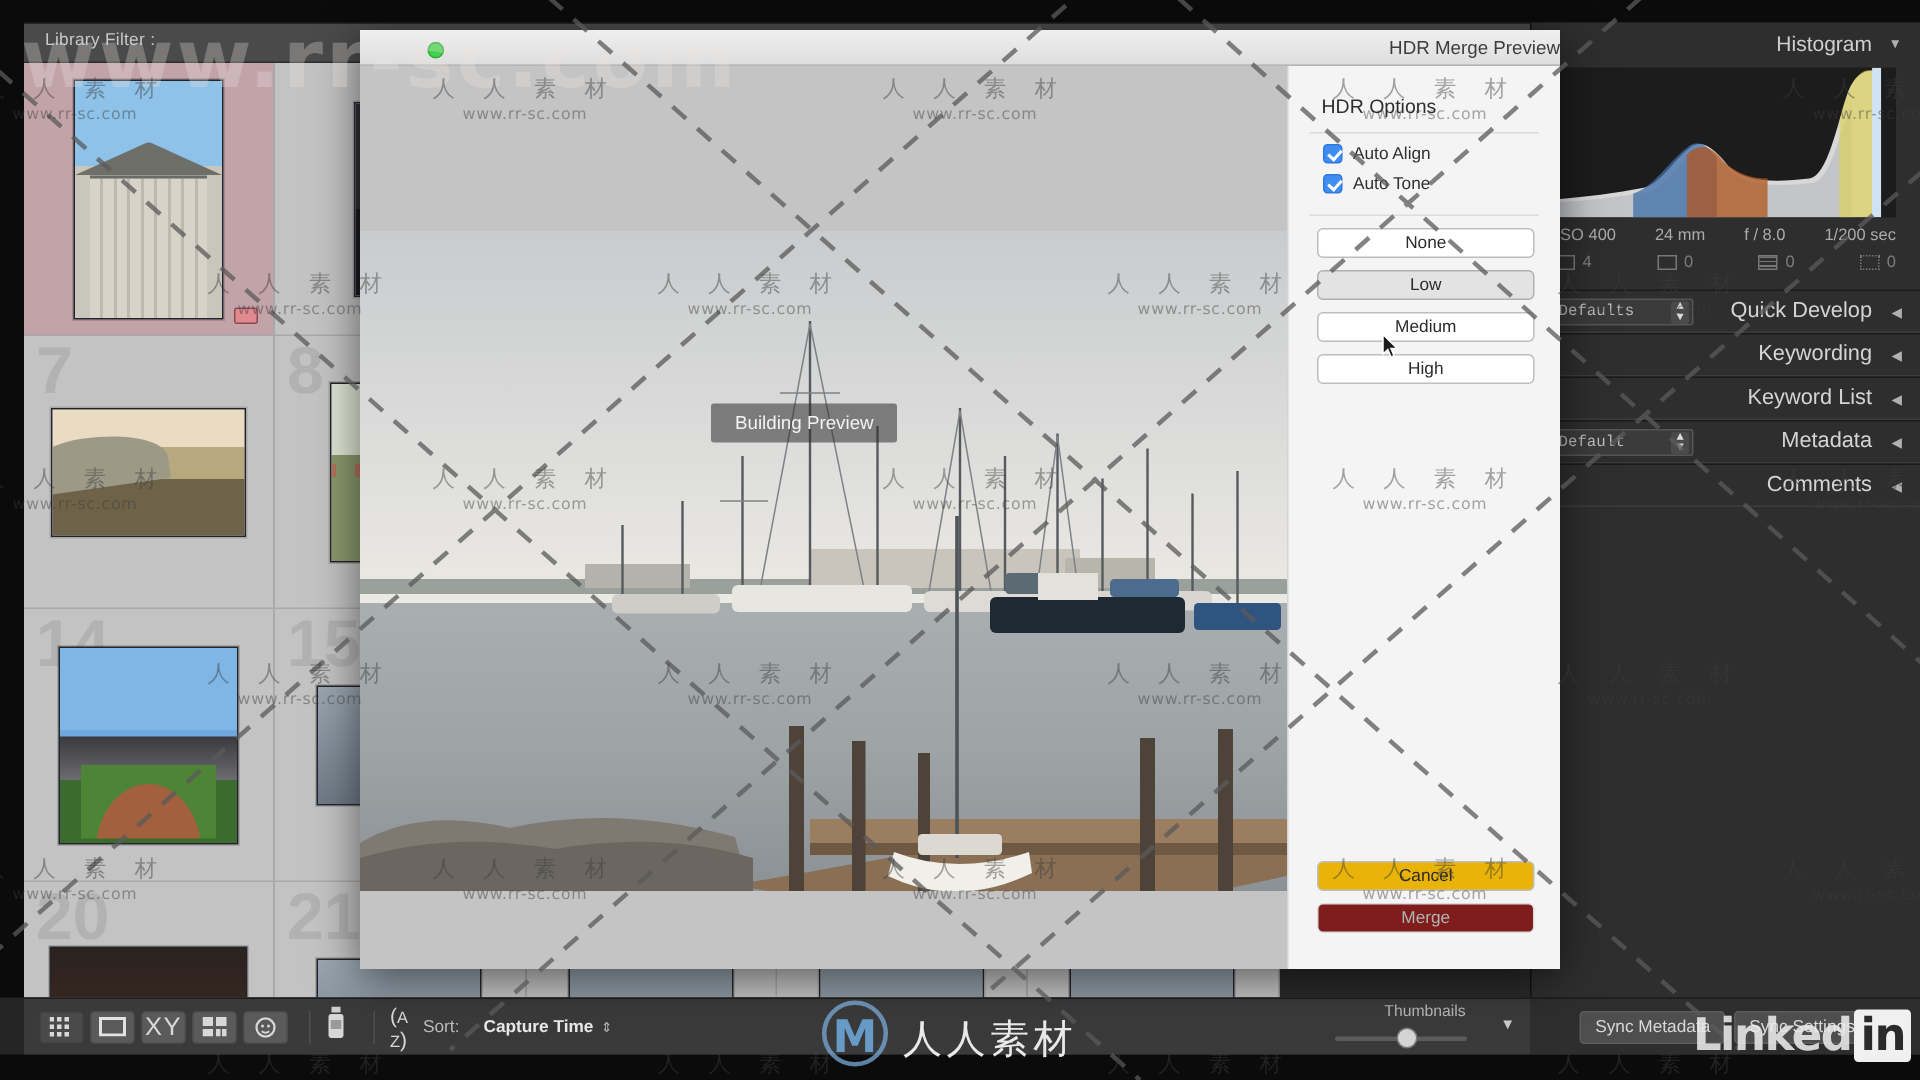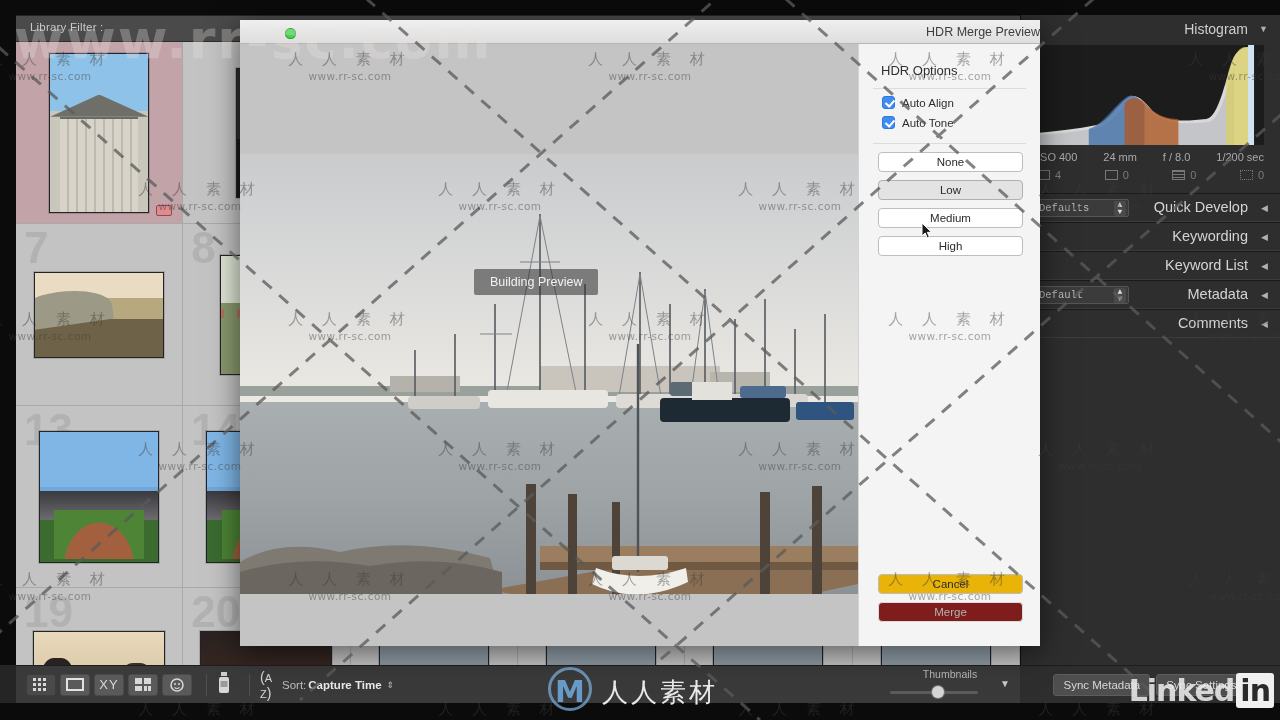--- a/index.html
+++ b/index.html
@@ -163,21 +163,21 @@
   .tbtn {
     width: 30px; height: 22px; margin-right: 4px;
     background: #5a5a5a; border: 1px solid #4a4a4a; border-radius: 3px;
     display: flex; align-items: center; justify-content: center;
     color: #d8d8d8; font-size: 11px;
   }
   .tbtn.first { background:#4a4a4a; border-color:#3c3c3c; }
   .tbtn svg { display:block; }
   .tsep { width: 1px; height: 22px; background: #4f4f4f; margin: 0 10px; }
   .sort-lbl { color: #bdbdbd; font-size: 11.5px; margin-left: 10px; }
-  .sort-val { color: #e8e8e8; font-size: 11.5px; font-weight: bold; margin-left: 2px; }
+  .sort-val { color: #e8e8e8; font-size: 11.5px; font-weight: bold; margin-left: 16px; }
   .sort-arrows { color:#bdbdbd; font-size:9px; margin-left:5px; }
 
   .toolbar-right {
     position: absolute; right: 0; top: 665px; width: 260px; height: 38px;
     background: #2e2e2e; display: flex; align-items: center; justify-content: center; gap: 6px;
     border-top: 1px solid #1d1d1d;
   }
   .syncbtn {
     background: #4e4e4e; border: 1px solid #5c5c5c; border-radius: 3px;
     color: #d8d8d8; font-size: 11.5px; padding: 4px 9px;
@@ -370,26 +370,20 @@
         <div class="cell">
           <div class="idx">11</div>
           <div class="thumb" style="width: 110px; height: 80px;">
             <div class="art generic"></div>
           </div>
         </div>
         <div class="cell">
           <div class="idx">12</div>
           <div class="thumb" style="width: 110px; height: 80px;">
             <div class="art generic"></div>
-          </div>
-        </div>
-        <div class="cell">
-          <div class="idx">13</div>
-          <div class="thumb" style="width: 120px; height: 132px;">
-            <div class="art ballpark"></div>
           </div>
         </div>
         <div class="cell">
           <div class="idx">14</div>
           <div class="thumb" style="width: 120px; height: 132px;">
             <div class="art ballpark"></div>
           </div>
         </div>
         <div class="cell">
           <div class="idx">15</div>
@@ -533,21 +527,21 @@
               <rect x="10" y="10" width="3" height="3"></rect>
         </g>
           </svg>
       </div>
       <div class="tbtn">
         <svg width="18" height="13">
             <rect x="1" y="1" width="16" height="11" fill="none" stroke="#e2e2e2" stroke-width="2"></rect>
           </svg>
       </div>
       <div class="tbtn">
-        <span style="font-size:13px;letter-spacing:1px;">XY</span>
+        <span style="font-size:17px;letter-spacing:1px;">XY</span>
       </div>
       <div class="tbtn">
         <svg width="17" height="13">
             <g fill="#d8d8d8">
           <rect x="0" y="0" width="7" height="6"></rect>
               <rect x="9" y="0" width="7" height="6"></rect>
           <rect x="0" y="8" width="7" height="5"></rect>
               <rect x="9" y="8" width="3" height="5"></rect>
               <rect x="13" y="8" width="3" height="5"></rect>
         </g>

